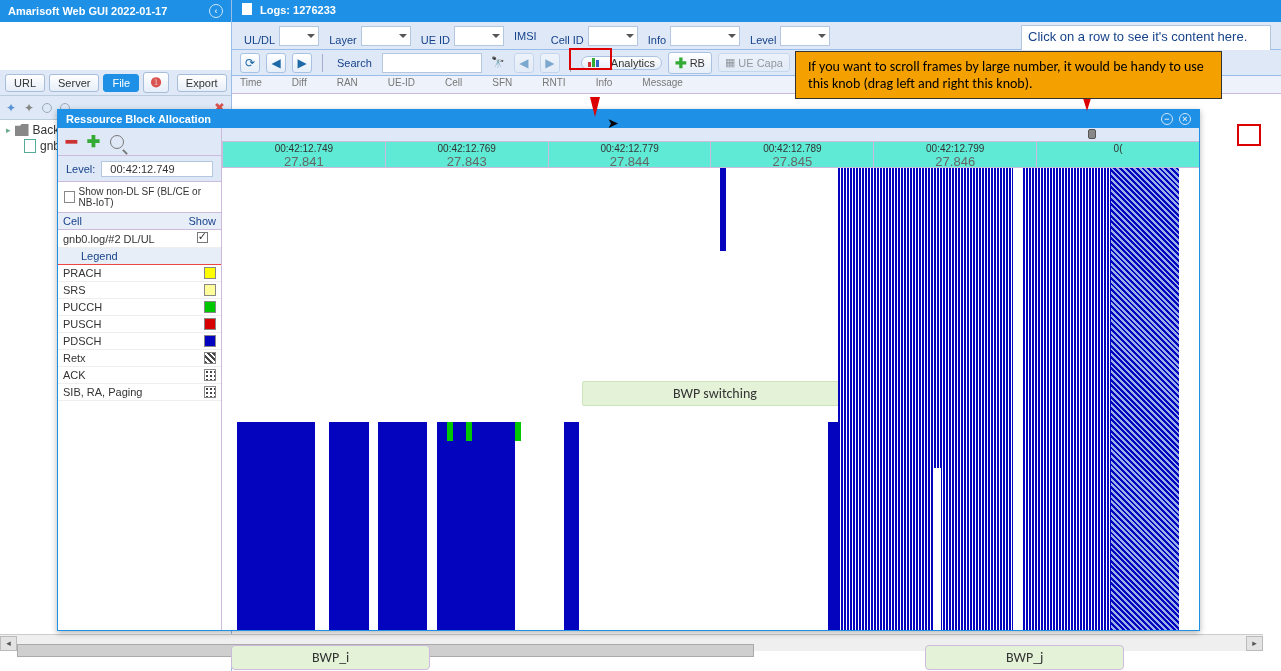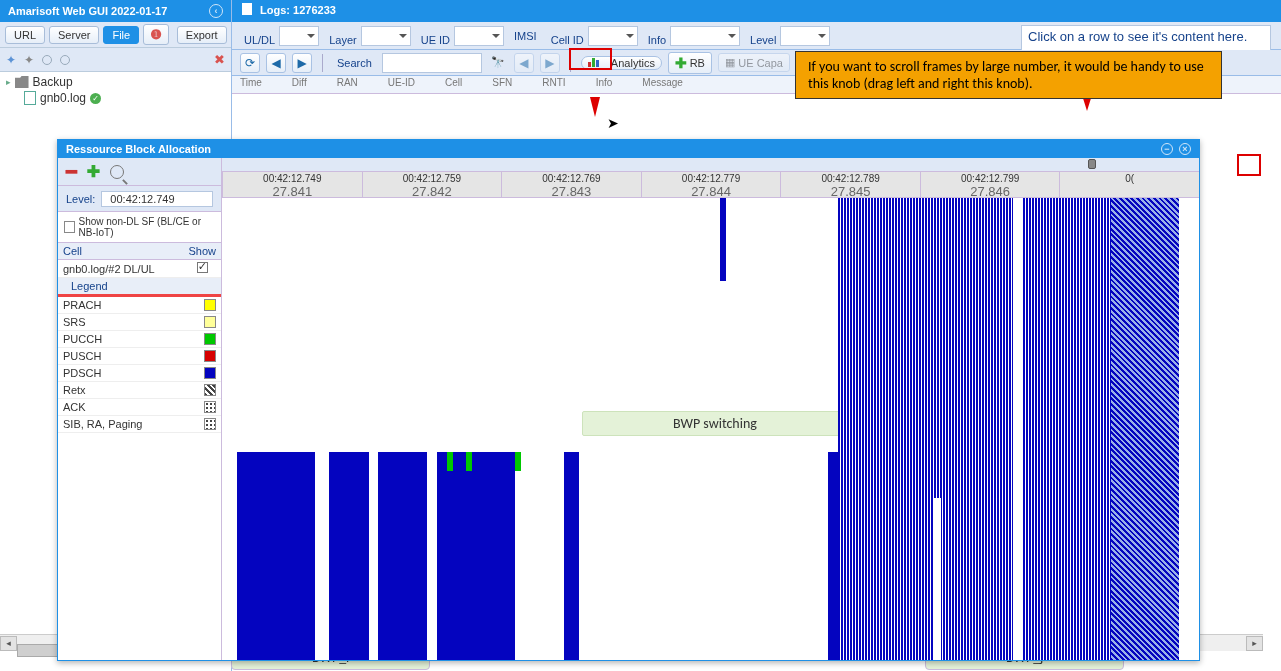--- a/index.html
+++ b/index.html
@@ -2,21 +2,21 @@
 <html><head>
 <meta charset="utf-8">
 <style>
 * { box-sizing: border-box; margin: 0; padding: 0; }
 body { font-family: "Segoe UI", Tahoma, sans-serif; font-size: 11px; color: #333; background: #fff; width: 1281px; height: 671px; overflow: hidden; position: relative; }
 
 
 .west { position: absolute; left: 0; top: 0; width: 232px; height: 671px; background: #fff; border-right: 1px solid #99bce8; }
 .west-hdr { height: 22px; background: #1e90e6; color: #fff; font-weight: bold; padding: 3px 8px; display: flex; justify-content: space-between; align-items: center; }
 .collapse-ic { width: 14px; height: 14px; border: 1px solid #cfe5f8; border-radius: 50%; display: inline-flex; align-items: center; justify-content: center; font-size: 9px; color: #cfe5f8; cursor: pointer; }
-.west-tb1 { height: 26px; background: #dfe8f6; border-bottom: 1px solid #bcd; display: flex; align-items: center; gap: 4px; padding: 0 5px; }
+.west-tb1 { height: 26px; background: #dfe8f6; border-bottom: 1px solid #bcd; display: flex; align-items: center; gap: 4px; padding: 0 5px; margin-top: 48px; }
 .btn { border: 1px solid #a8bdd9; background: linear-gradient(#fff,#e6eef8); border-radius: 3px; padding: 2px 8px; cursor: pointer; font-size: 11px; color: #333; }
 .btn.active { background: #1e90e6; color: #fff; border-color: #1e90e6; }
 .btn.icon-only { padding: 2px 6px; }
 .alert-ic { color: #d9534f; font-weight: bold; font-size: 13px; }
 .west-tb2 { height: 24px; background: #dfe8f6; border-bottom: 1px solid #bcd; display: flex; align-items: center; gap: 8px; padding: 0 6px; }
 .star { color: #5c93d6; font-size: 12px; cursor: pointer; }
 .circle-sm { width: 10px; height: 10px; border: 1px solid #9ab; border-radius: 50%; display: inline-block; }
 .x-ic { margin-left: auto; color: #d9534f; font-size: 13px; cursor: pointer; }
 .tree { padding: 2px 4px; font-size: 12px; }
 .tree-row { display: flex; align-items: center; gap: 4px; padding: 1px 2px; }
@@ -50,42 +50,42 @@
 .bar-ic span { width:3px; }
 .rb-btn { display:inline-flex; align-items:center; gap:3px; background:linear-gradient(#fff,#e6eef8); border:1px solid #a9c2e4; border-radius:3px; padding:2px 6px; cursor:pointer; }
 .rb-btn .plus { color:#3a3; font-weight:bold; font-size:14px; }
 .red-box { position:absolute; border:2px solid #d00; pointer-events:none; }
 
 
 .note { position:absolute; background:#f4a100; border:1px solid #333; color:#000; padding:6px 12px; font-family: Calibri, sans-serif; font-size:14px; line-height:17px; z-index: 50; }
 .arrow-down-ann { position:absolute; width:0; height:0; border-left:5px solid transparent; border-right:5px solid transparent; border-top:16px solid #d00; z-index:49;}
 
 
-.rba { position:absolute; left:57px; top:109px; width:1143px; height:522px; background:#e5e5e5; border:1px solid #1e90e6; box-shadow: 0 2px 6px rgba(0,0,0,.3); z-index:20;margin-top:30px; }
+.rba { position:absolute; left:57px; top:109px; width:1143px; height:522px; background:#5eead4; border:1px solid #1e90e6; box-shadow: 0 2px 6px rgba(0,0,0,.3); z-index:20; }
 .rba-hdr { height:18px; background:#1e90e6; color:#fff; font-weight:bold; padding:2px 8px; display:flex; justify-content:space-between; align-items:center; font-size:11px; }
 .rba-hdr .win-btns { display:flex; gap:6px; }
 .win-btn { width:12px; height:12px; border:1px solid #cfe5f8; border-radius:50%; display:inline-flex; align-items:center; justify-content:center; font-size:9px; cursor:pointer; color:#cfe5f8; }
 .rba-body { display:flex; height:calc(100% - 18px); }
 .rba-side { width:164px; border-right:1px solid #cbd; background:#fff; display:flex; flex-direction:column; }
 .rba-tool { height:28px; background:#dfe8f6; border-bottom:1px solid #cbd; display:flex; align-items:center; gap:10px; padding:0 8px; }
 .minus-ic { color:#c33; font-size:18px; font-weight:bold; cursor:pointer; }
 .plus-ic2 { color:#3a3; font-size:16px; font-weight:bold; cursor:pointer; }
 .zoom-ic { width:14px; height:14px; border:1px solid #777; border-radius:50%; position:relative; }
 .zoom-ic::after { content:""; position:absolute; right:-5px; bottom:-5px; width:6px; height:2px; background:#777; transform:rotate(45deg); }
 .rba-time { height:26px; background:#dfe8f6; border-bottom:1px solid #cbd; display:flex; align-items:center; gap:6px; padding:0 8px; }
 .rba-time .lbl { color:#15428b; }
 .rba-time .val { border:1px solid #b5c7e0; background:#fff; padding:1px 8px; flex:1; }
 .rba-chk { padding:4px 6px; border-bottom:1px solid #cbd; font-size:10px; color:#333; display:flex; align-items:center; gap:4px; }
 .tbl { width:100%; border-collapse:collapse; font-size:11px; }
 .tbl th { background:#e8eef8; text-align:left; padding:2px 5px; border-bottom:1px solid #cbd; color:#15428b; font-weight:normal; }
 .tbl td { padding:2px 5px; border-bottom:1px solid #eee; }
 .tbl td.chk { text-align:center; }
 .tick { display:inline-block; width:11px; height:11px; border:1px solid #777; position:relative; }
 .tick::after { content:"✓"; position:absolute; left:0; top:-3px; font-size:11px; color:#333; }
-.legend-hdr { background:#e8eef8; padding:2px 13px; border-bottom:3px solid #ef4444; color:#15428b; }
+.legend-hdr { background:#e8eef8; padding:2px 23px; border-bottom:1px solid #ef4444; color:#15428b; }
 .legend-row { padding:2px 5px; border-bottom:1px solid #eee; display:flex; justify-content:space-between; align-items:center; }
 .swatch { width:12px; height:12px; border:1px solid #888; }
 .swatch.hatch { background: repeating-linear-gradient(45deg,#444 0,#444 2px,#fff 2px,#fff 4px); }
 .swatch.dots { background: radial-gradient(#444 1px, #fff 1px); background-size:4px 4px; }
 
 .rba-main { flex:1; display:flex; flex-direction:column; position:relative; }
 .slider-track { height:14px; background:#dfe8f6; border-bottom:1px solid #cbd; position:relative; }
 .slider-knob { position:absolute; width:8px; height:10px; top:1px; background:#888; border:1px solid #555; border-radius:2px; cursor:ew-resize; }
 .timeline-hdr { height:26px; border-bottom:1px solid #cbd; display:flex; }
 .tick-col { flex:1; border-left:1px solid #cbd; text-align:center; font-size:10px; color:#333; padding-top:1px; }
@@ -312,21 +312,20 @@
         </div>
     </div>
 
     <div class="rba-main">
       <div class="slider-track">
         <div class="slider-knob" id="slider-knob" style="left: calc(89% - 4px);"></div>
       </div>
       <div class="red-box" style="left:1015px; top:-4px; width:24px; height:22px; z-index:30"></div>
       <div class="timeline-hdr" id="timeline-hdr">
           <div class="tick-col">00:42:12.749<span class="sub">27.841</span></div>
-          <div class="tick-col">00:42:12.759<span class="sub">27.842</span></div>
           <div class="tick-col">00:42:12.769<span class="sub">27.843</span></div>
           <div class="tick-col">00:42:12.779<span class="sub">27.844</span></div>
           <div class="tick-col">00:42:12.789<span class="sub">27.845</span></div>
           <div class="tick-col">00:42:12.799<span class="sub">27.846</span></div>
           <div class="tick-col">0(<span class="sub"></span></div>
         </div>
       <div class="chart-area" id="chart-area">
         <div class="bwp-lbl" style="left:360px; top:213px">BWP switching</div>
       <div class="bar" style="left: 1.5%; width: 8%; top: 55%; height: 45%;"></div>
           <div class="bar" style="left: 11%; width: 4%; top: 55%; height: 45%;"></div>

